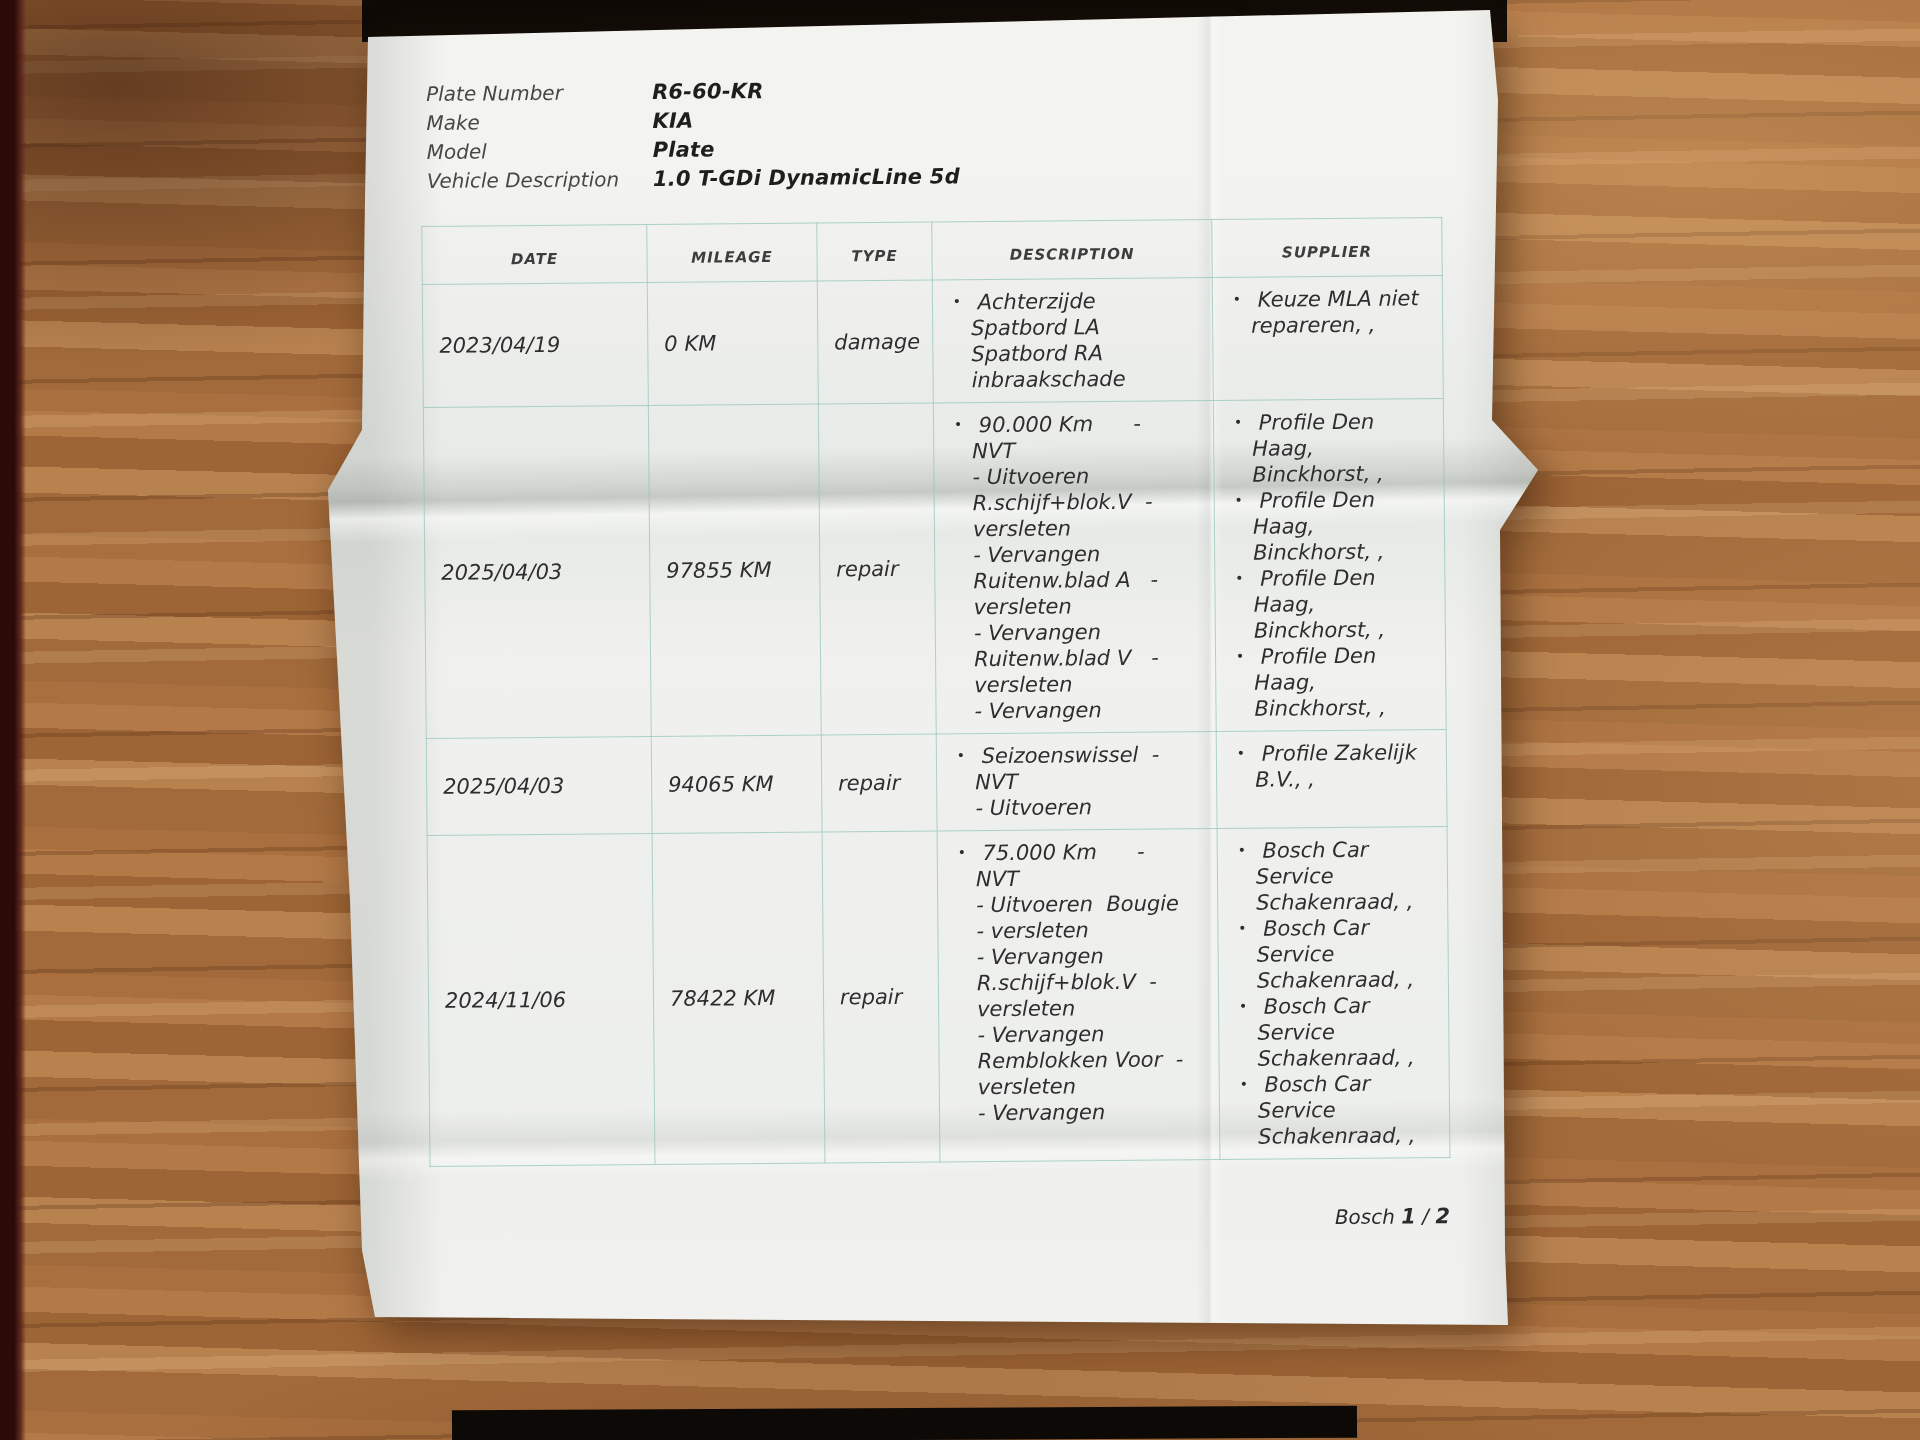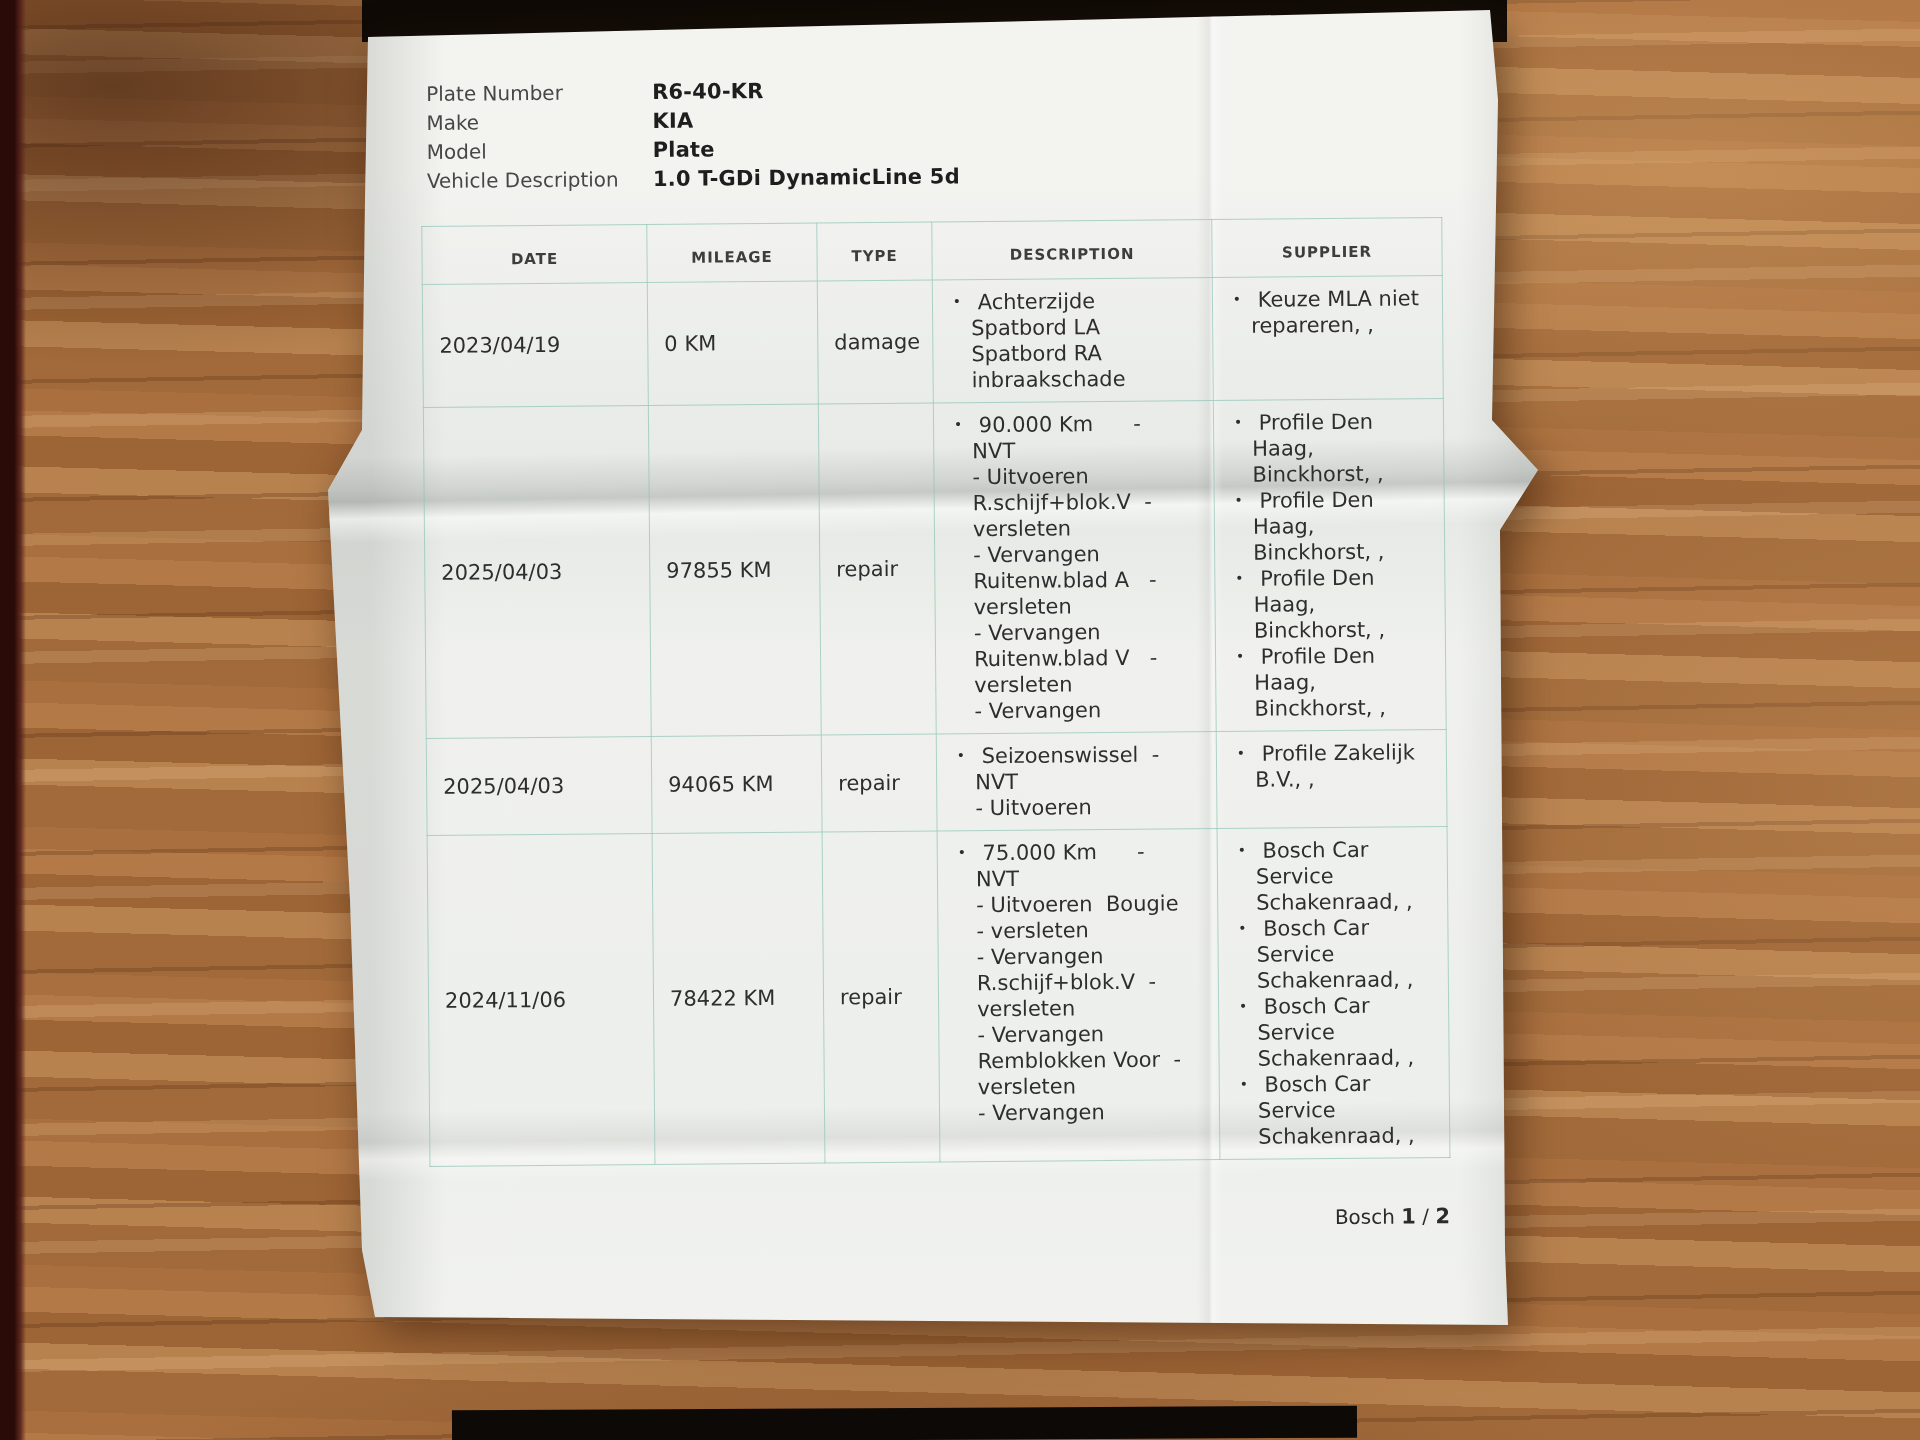--- a/index.html
+++ b/index.html
@@ -1,17 +1,17 @@
 <!DOCTYPE html>
 <html><head>
 <meta charset="utf-8">
 <style>
   html,body{margin:0;padding:0;}
   body{width:1920px;height:1440px;overflow:hidden;font-family:"DejaVu Sans",sans-serif;}
-  .scene{position:relative;width:1920px;height:1440px;overflow:hidden;background:#0f172a;}
+  .scene{position:relative;width:1920px;height:1440px;overflow:hidden;background:#0f172a;font-style:italic;}
 
   
   .wood{position:absolute;inset:0;z-index:1;
     background:
       radial-gradient(1300px 520px at 88% 12%, rgba(222,172,112,.40), transparent 62%),
       radial-gradient(950px 430px at 6% 6%, rgba(38,15,7,.50), transparent 65%),
       radial-gradient(1500px 650px at 45% 118%, rgba(58,28,11,.38), transparent 62%),
       radial-gradient(900px 700px at 100% 55%, rgba(210,160,105,.28), transparent 60%),
       repeating-linear-gradient(179deg,
         rgba(0,0,0,0) 0 26px, rgba(92,52,24,.30) 26px 30px,
@@ -85,21 +85,21 @@
     <div class="paper">
       <div class="crease crease-1"></div>
       <div class="crease crease-2"></div>
       <div class="crease-v"></div>
 
       <div class="content">
 
         <div class="vehicle-info">
           <div class="field">
             <span class="label">Plate Number</span>
-            <span class="value">R6-40-KR</span>
+            <span class="value">R6-60-KR</span>
           </div>
           <div class="field">
             <span class="label">Make</span>
             <span class="value">KIA</span>
           </div>
           <div class="field">
             <span class="label">Model</span>
             <span class="value">Plate</span>
           </div>
           <div class="field">

